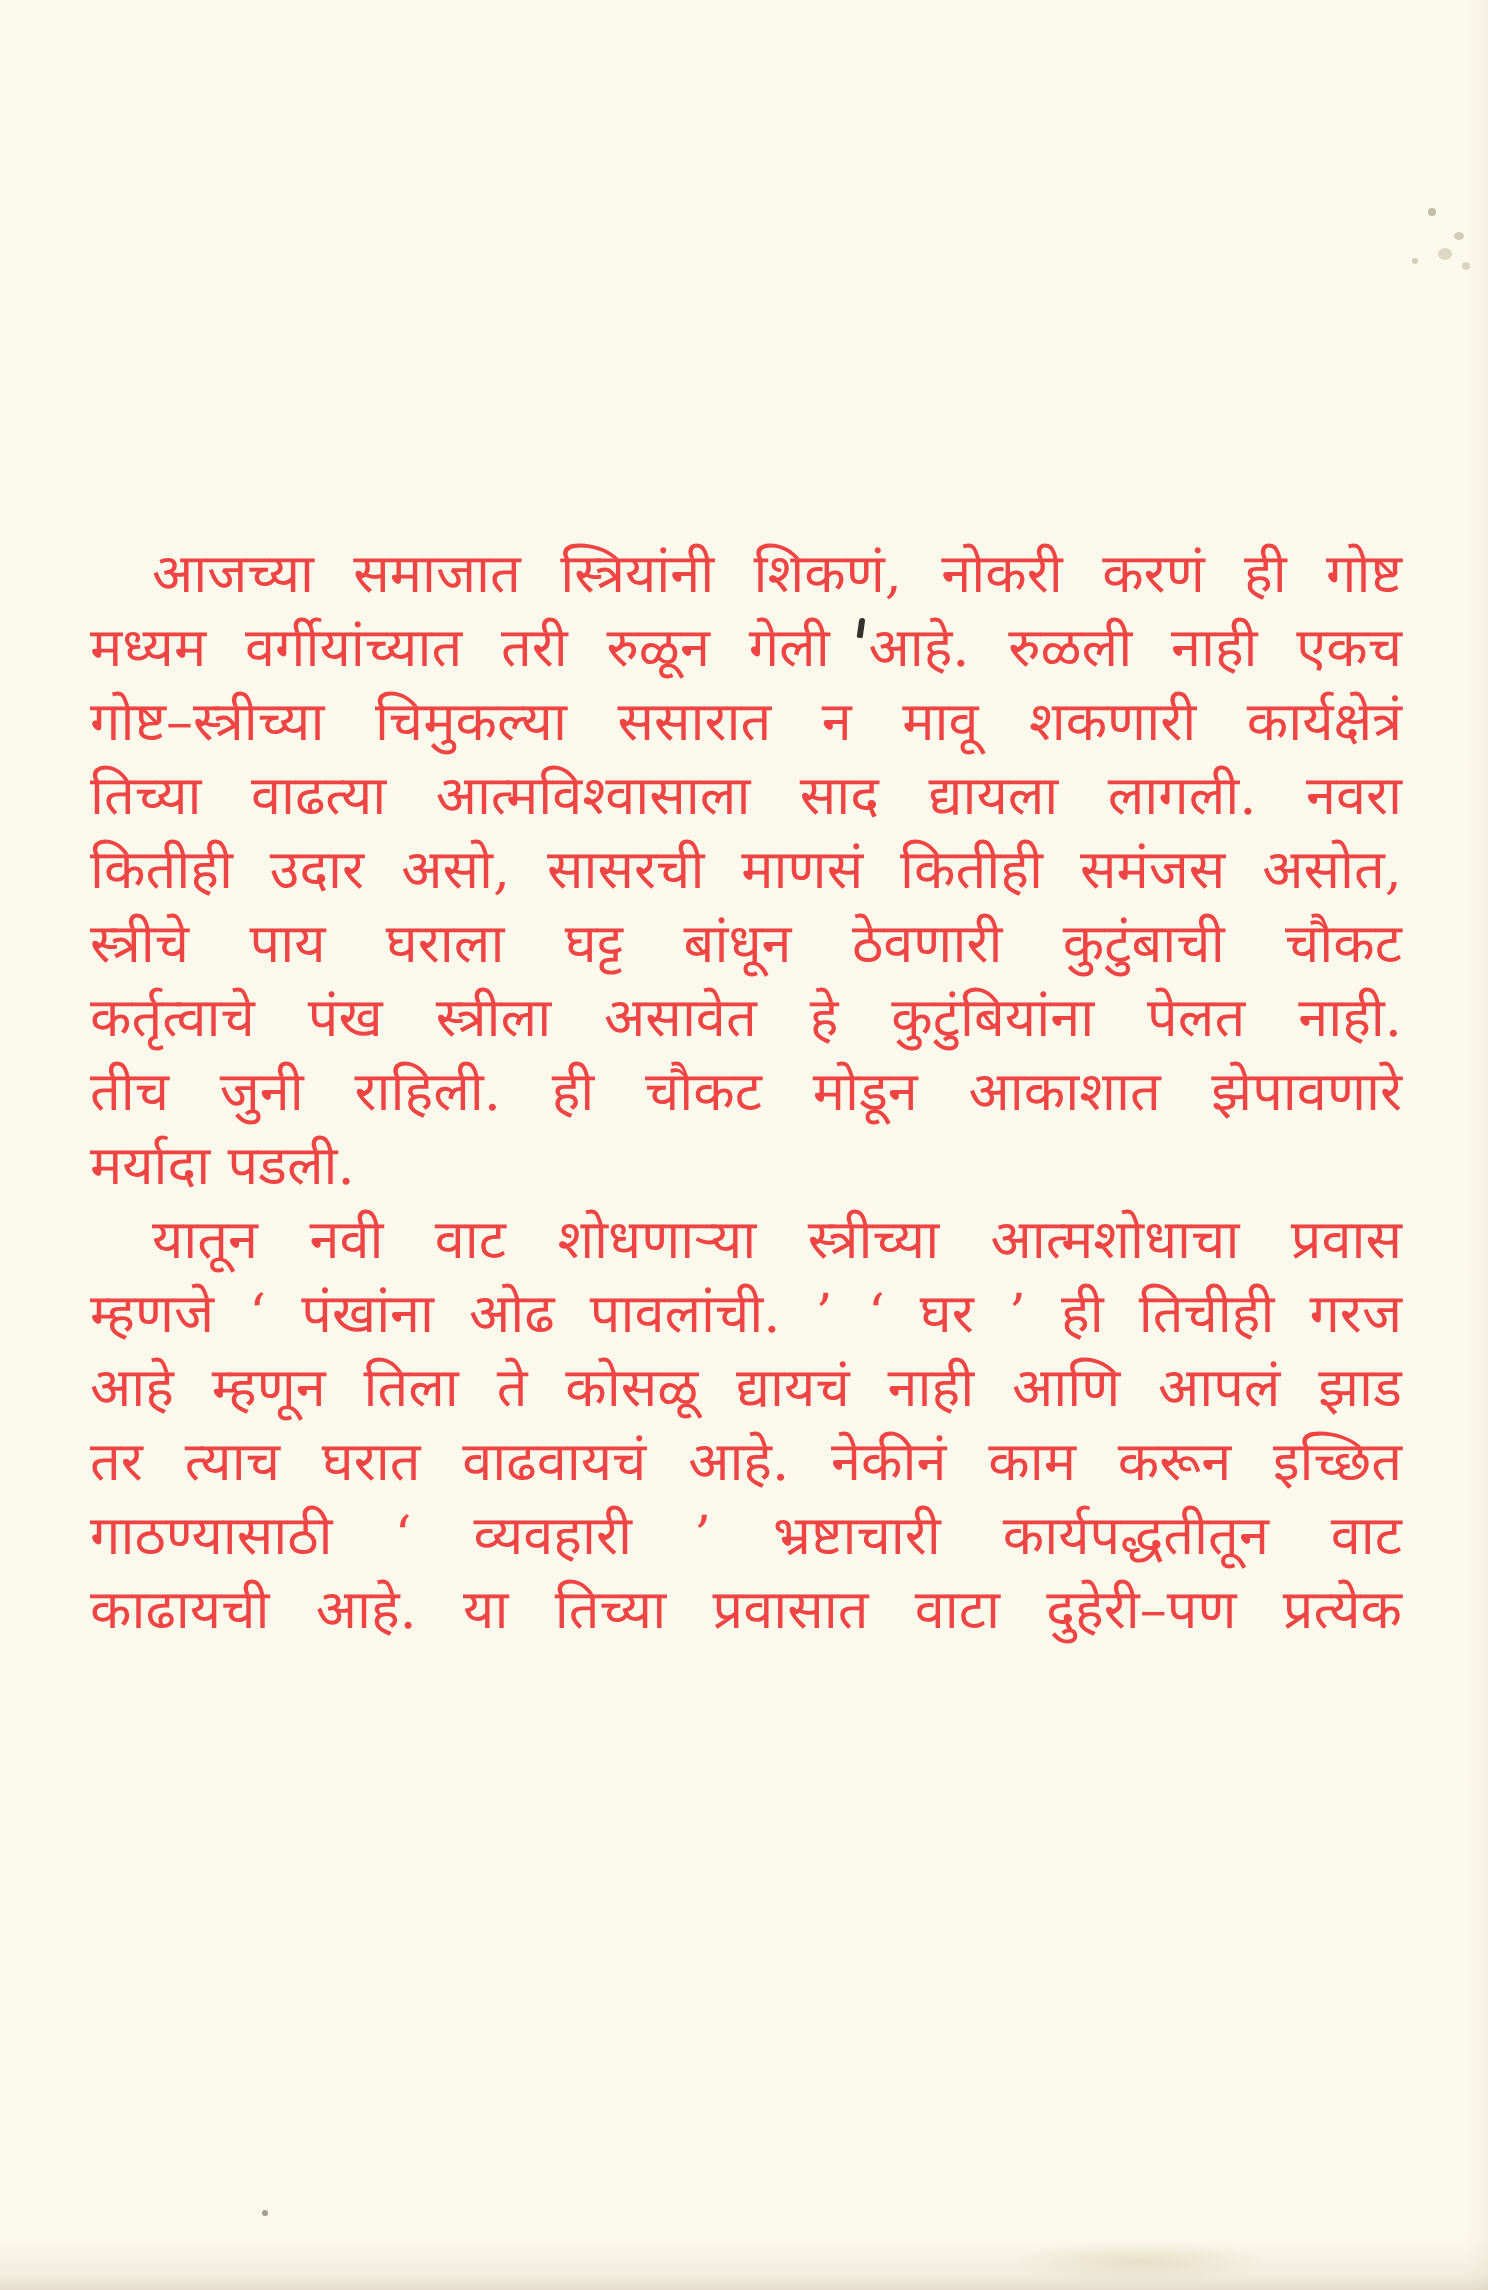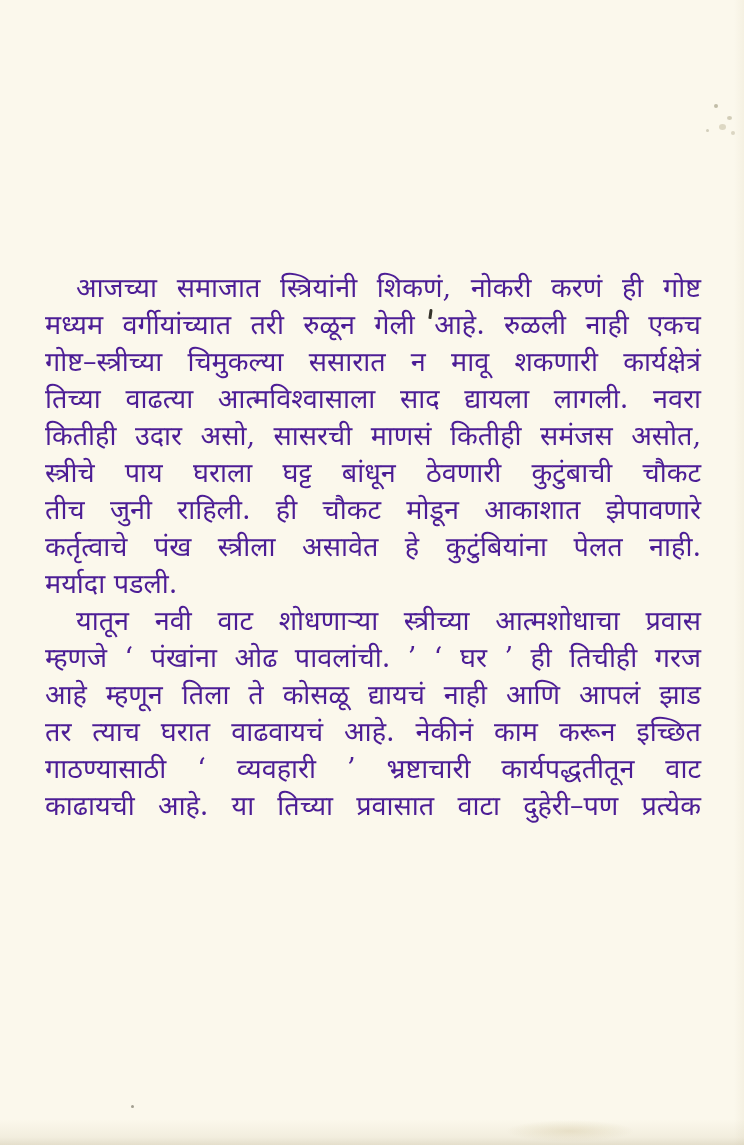--- a/index.html
+++ b/index.html
@@ -43,21 +43,21 @@
     width: 130px;
     height: 22px;
     background: radial-gradient(ellipse at center, rgba(216,203,166,0.45) 0%, rgba(216,203,166,0) 70%);
     pointer-events: none;
   }
   .text-block {
     position: absolute;
     left: 45px;
     top: 269px;
     width: 656px;
-    color: #4c1d95;
+    color: #ef4444;
     font-size: 27px;
     line-height: 37px;
   }
   .line {
     text-align: justify;
     text-align-last: justify;
     white-space: normal;
     height: 37px;
     overflow: visible;
   }
@@ -94,22 +94,22 @@
 
 <div class="page">
   <div class="text-block">
       <div>
         <div class="line indent">आजच्या समाजात स्त्रियांनी शिकणं, नोकरी करणं ही गोष्ट</div>
         <div class="line">मध्यम वर्गीयांच्यात तरी रुळून गेली आहे. रुळली नाही एकच</div>
         <div class="line">गोष्ट–स्त्रीच्या चिमुकल्या ससारात न मावू शकणारी कार्यक्षेत्रं</div>
         <div class="line">तिच्या वाढत्या आत्मविश्वासाला साद द्यायला लागली. नवरा</div>
         <div class="line">कितीही उदार असो, सासरची माणसं कितीही समंजस असोत,</div>
         <div class="line">स्त्रीचे पाय घराला घट्ट बांधून ठेवणारी कुटुंबाची चौकट</div>
+        <div class="line">कर्तृत्वाचे पंख स्त्रीला असावेत हे कुटुंबियांना पेलत नाही.</div>
         <div class="line">तीच जुनी राहिली. ही चौकट मोडून आकाशात झेपावणारे</div>
-        <div class="line">कर्तृत्वाचे पंख स्त्रीला असावेत हे कुटुंबियांना पेलत नाही.</div>
         <div class="line short">मर्यादा पडली.</div>
       </div>
       <div>
         <div class="line indent">यातून नवी वाट शोधणाऱ्या स्त्रीच्या आत्मशोधाचा प्रवास</div>
         <div class="line">म्हणजे ‘ पंखांना ओढ पावलांची. ’ ‘ घर ’ ही तिचीही गरज</div>
         <div class="line">आहे म्हणून तिला ते कोसळू द्यायचं नाही आणि आपलं झाड</div>
         <div class="line">तर त्याच घरात वाढवायचं आहे. नेकीनं काम करून इच्छित</div>
         <div class="line">गाठण्यासाठी ‘ व्यवहारी ’ भ्रष्टाचारी कार्यपद्धतीतून वाट</div>
         <div class="line">काढायची आहे. या तिच्या प्रवासात वाटा दुहेरी–पण प्रत्येक</div>
       </div>

